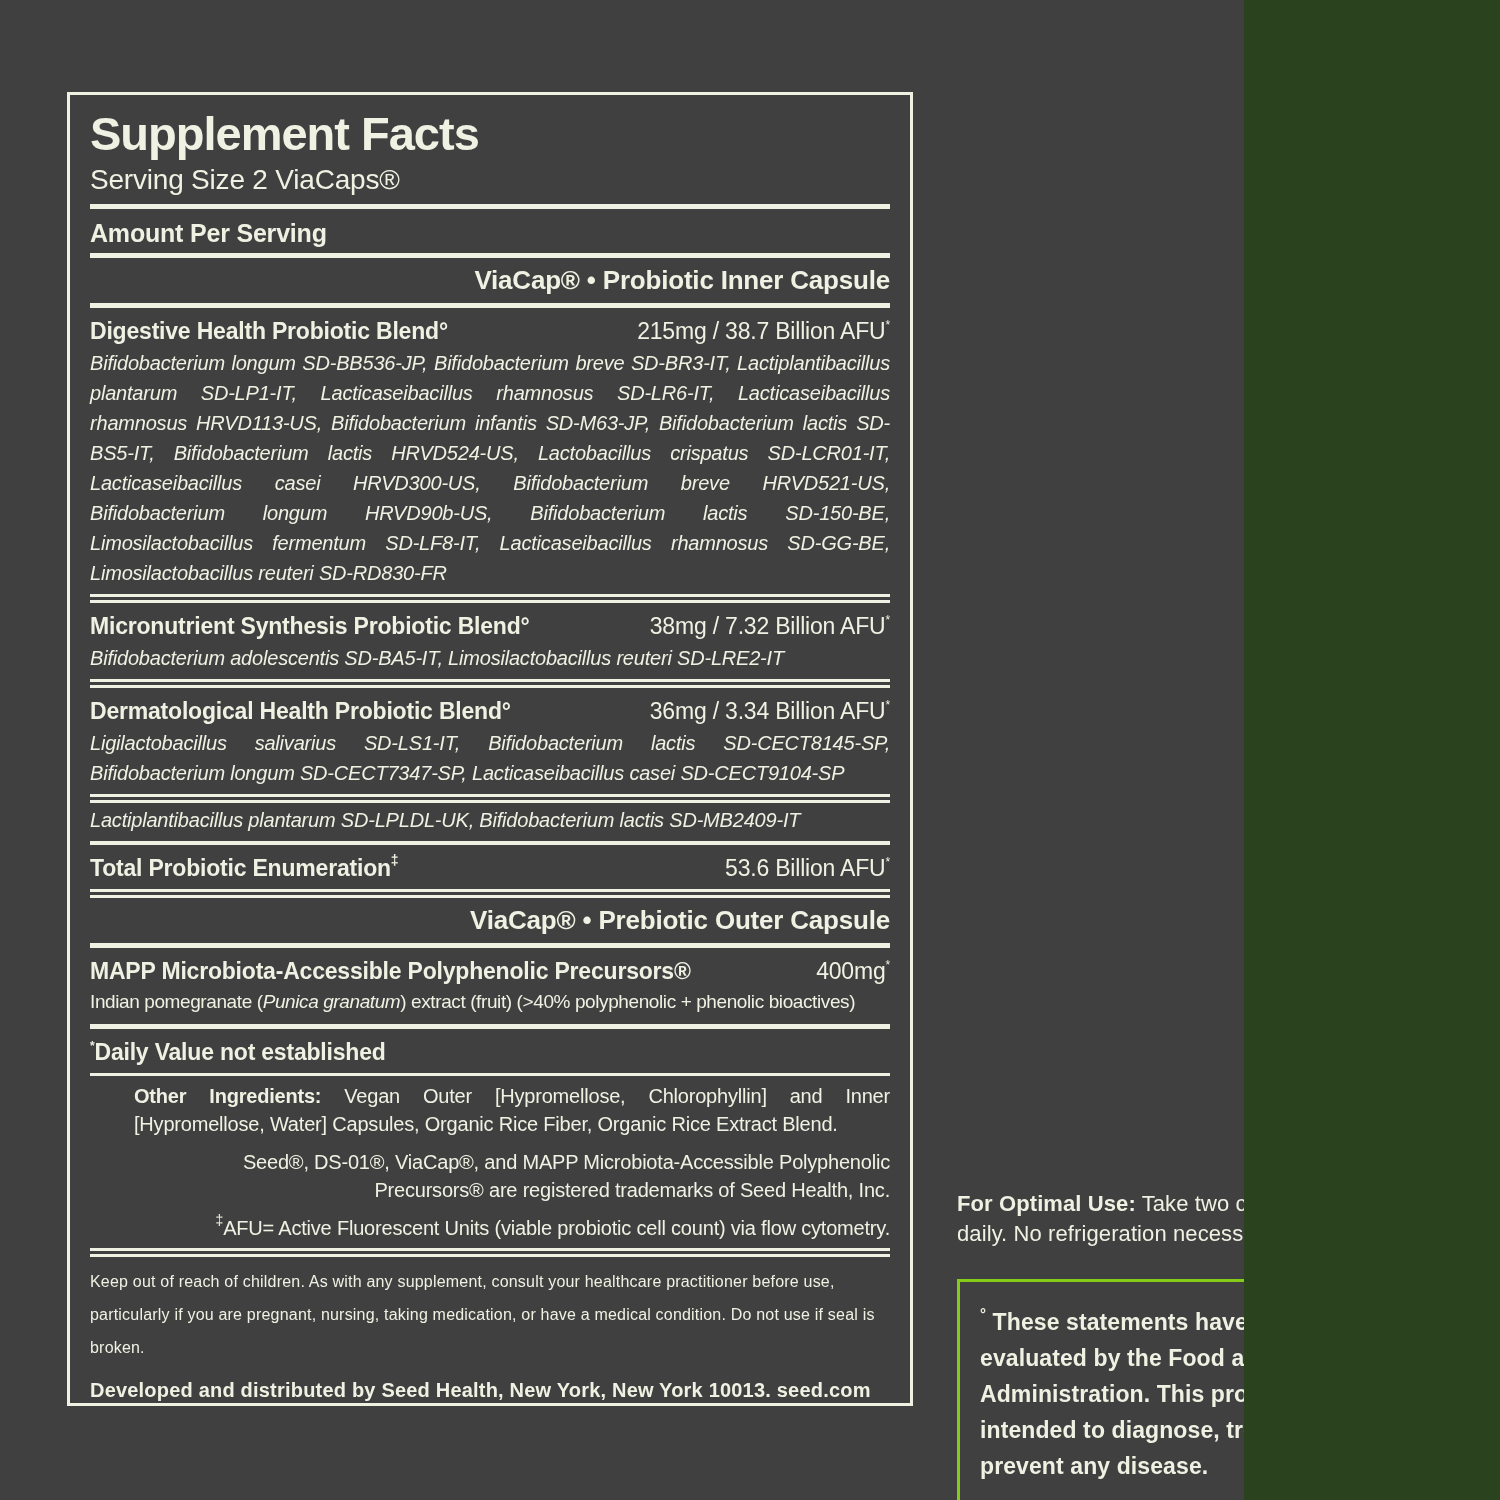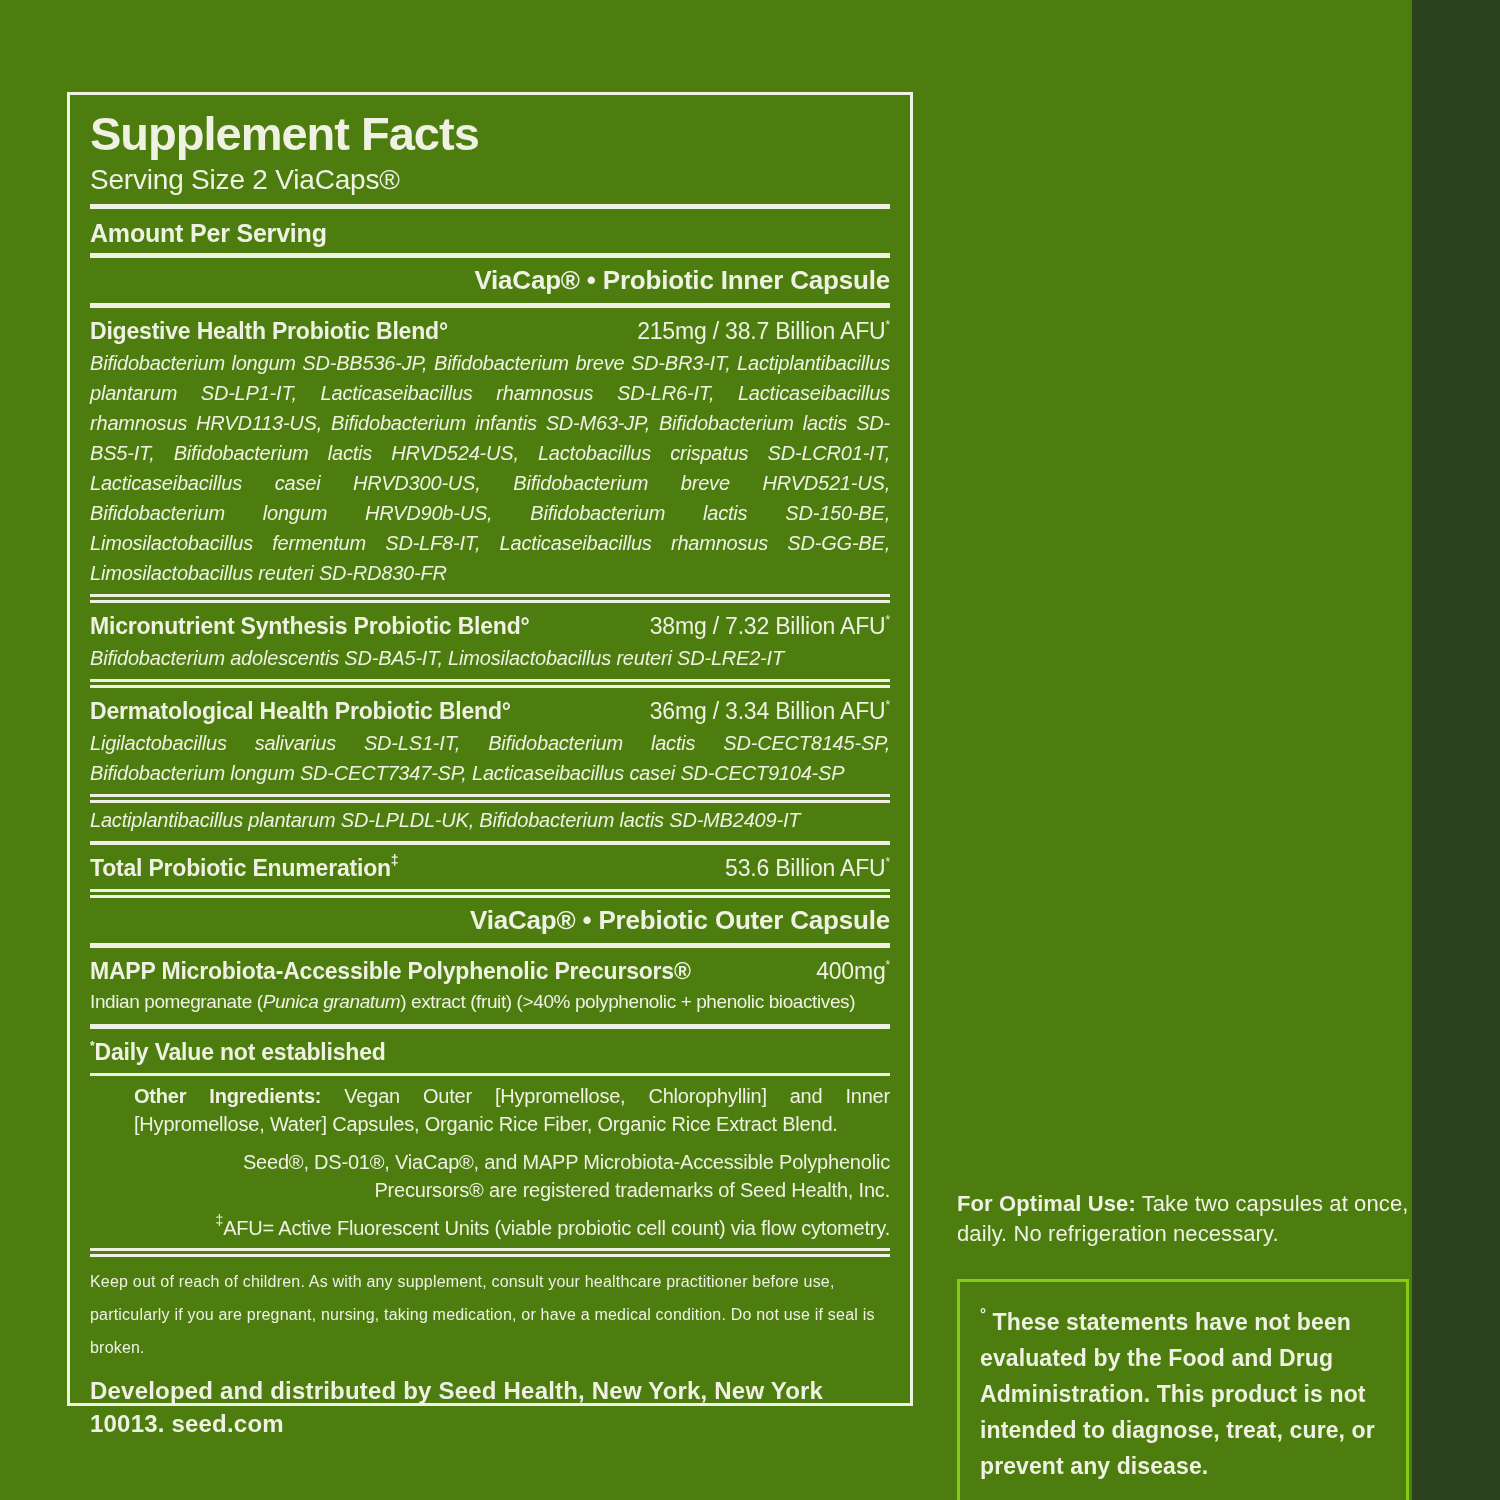--- a/index.html
+++ b/index.html
@@ -2,21 +2,21 @@
 <html><head>
 <meta charset="utf-8">
 <style>
   * { margin:0; padding:0; box-sizing:border-box; }
   html,body { width:1500px; height:1500px; }
   body {
     background:#2B421E;
     color:#EFF2E3;
     font-family:"Liberation Sans","DejaVu Sans",sans-serif;
   }
-  .stage { position:relative; width:1412px; height:1500px; overflow:hidden; background:#4d7c0f; }
+  .stage { position:relative; width:1244px; height:1500px; overflow:hidden; background:#404040; }
 
   
   .panel {
     position:absolute; left:67px; top:92px; width:846px; height:1314px;
     border:3px solid #EFF2E3;
     padding:10px 20px 0 20px;
     letter-spacing:-0.2px;
   }
   .title { font-size:47px; font-weight:bold; letter-spacing:-1px; line-height:50px; margin-top:4px; }
   .serving { font-size:28px; line-height:32px; margin-top:5px; }
@@ -36,21 +36,21 @@
   sup.dg { font-size:14px; line-height:1; position:relative; top:-2px; font-style:normal; }
 
   .mdesc { font-size:19px; line-height:28px; margin-top:2px; letter-spacing:-0.4px; white-space:nowrap; }
   .dvnote { font-size:23px; font-weight:bold; line-height:30px; margin-top:8px; }
   .body { font-size:20px; line-height:28px; margin-top:6px;margin-left:44px; }
   .just { text-align:justify; }
   .mt10 { margin-top:10px;text-align:right; }
 
   .alt { letter-spacing:0.2px; }
   .caution { font-size:16px; line-height:33px; margin-top:8px; }
-  .dist { font-size:24px; font-weight:bold; line-height:33px; margin-top:10px; }
+  .dist { font-size:20px; font-weight:bold; line-height:33px; margin-top:10px; }
 
   
   .side { position:absolute; left:957px; top:1189px; width:452px; letter-spacing:0.1px; }
   .optimal { font-size:22px; line-height:30px; }
   .fda-box {
     margin-top:30px;
     border:3px solid #84cc16;
     padding:16px 20px 18px 20px;
   }
   .fda-box p { font-size:23px; font-weight:bold; line-height:36px; }

